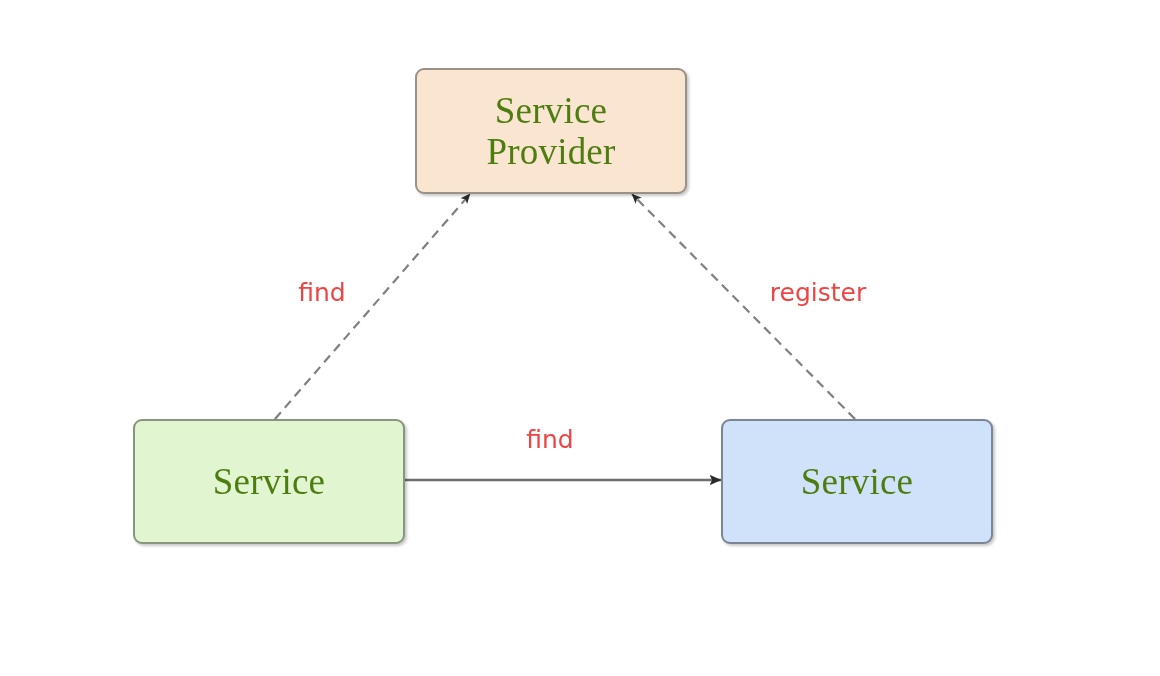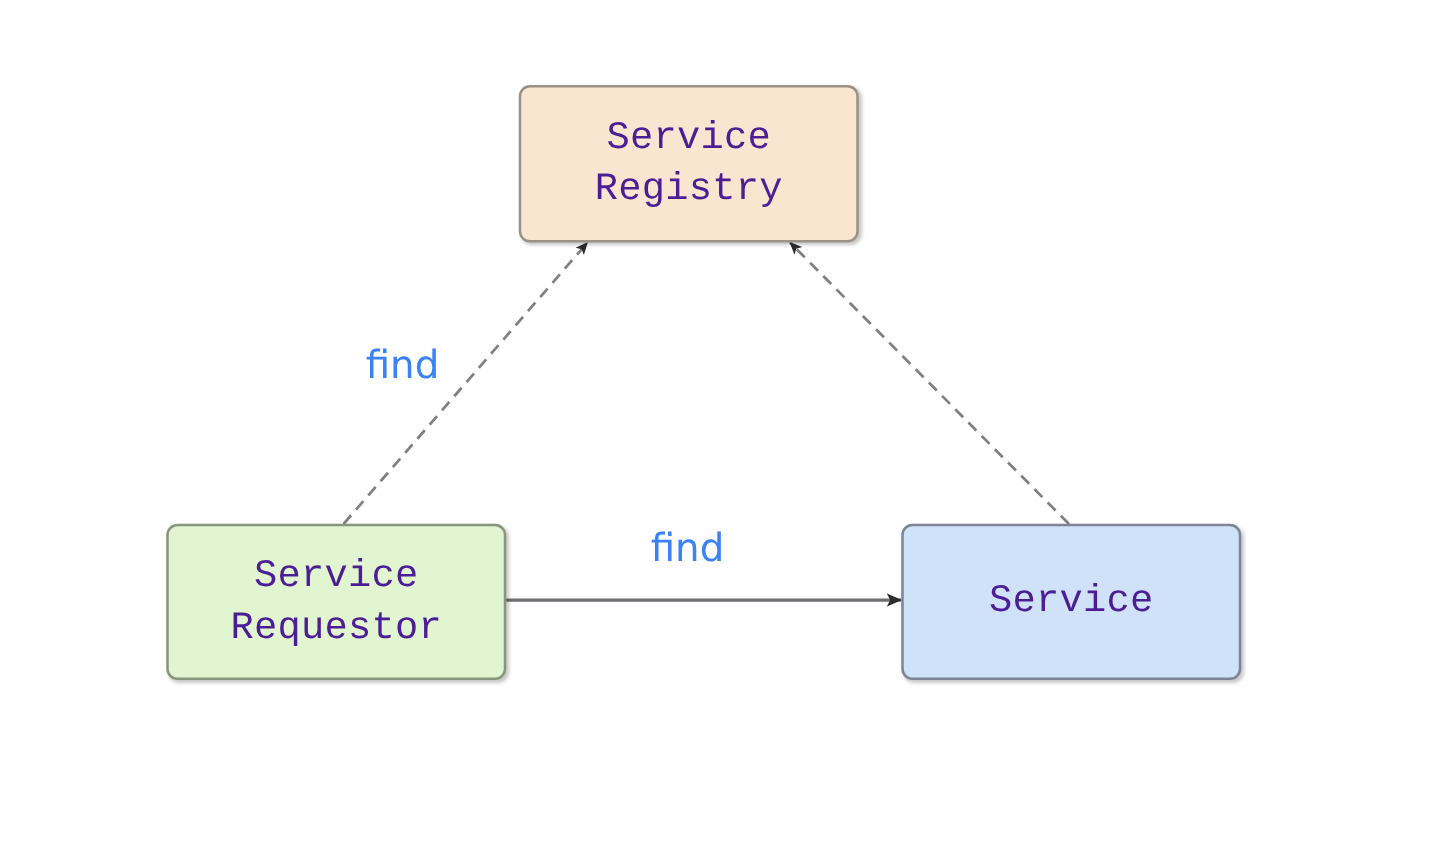--- a/index.html
+++ b/index.html
@@ -33,24 +33,24 @@
     border-style: solid;
     border-width: 2px;
     border-radius: 9px;
     display: flex;
     flex-direction: column;
     align-items: center;
     justify-content: center;
     box-shadow: 2px 2px 3px rgba(0,0,0,0.22);
   }
   .node-line {
-    font-family: Liberation Mono, monospace;
-    font-size: 31px;
+    font-family: Liberation Serif, serif;
+    font-size: 37px;
     line-height: 41px;
-    color: #4c1d95;
+    color: #4d7c0f;
     letter-spacing: 0.2px;
     white-space: nowrap;
   }
   #node-registry {
     left: 415px;
     top: 68px;
     width: 272px;
     height: 126px;
     background: #fae5d0;
     border-color: #9a9287;
@@ -67,22 +67,22 @@
     left: 721px;
     top: 419px;
     width: 272px;
     height: 125px;
     background: #cfe2f9;
     border-color: #7b8596;
   }
   .edge-label {
     position: absolute;
     font-family: "DejaVu Sans", sans-serif;
-    font-size: 31px;
-    color: #3b82f6;
+    font-size: 25px;
+    color: #ef4444;
     background: #ffffff;
     padding: 1px 5px;
     white-space: nowrap;
     transform: translate(-50%, -50%);
   }
   #label-find    { left: 322px; top: 292px; }
   #label-register{ left: 818px; top: 292px; }
   #label-bind    { left: 550px; top: 439px; }
 </style>
 </head>
@@ -105,28 +105,28 @@
 
       registry bottom-right --&gt;
     <line x1="855" y1="419" x2="632" y2="194" stroke="#808080" stroke-width="2.2" stroke-dasharray="9 6" marker-start="url(#arrow-dashed)" marker-end="url(#arrow-dashed)"></line>
 
       provider left --&gt;
     <line x1="405" y1="480" x2="721" y2="480" stroke="#6e6e73" stroke-width="2.6" marker-start="url(#arrow-solid)" marker-end="url(#arrow-solid)"></line>
   </svg>
 
   <div class="node" id="node-registry">
     <div class="node-line">Service</div>
-    <div class="node-line">Registry</div>
+    <div class="node-line">Provider</div>
   </div>
 
   <div class="node" id="node-requestor">
     <div class="node-line">Service</div>
-    <div class="node-line">Requestor</div>
   </div>
 
   <div class="node" id="node-provider">
     <div class="node-line">Service</div>
   </div>
 
   <div class="edge-label" id="label-find">find</div>
+  <div class="edge-label" id="label-register">register</div>
   <div class="edge-label" id="label-bind">find</div>
 
 </div>
 
 </body></html>

